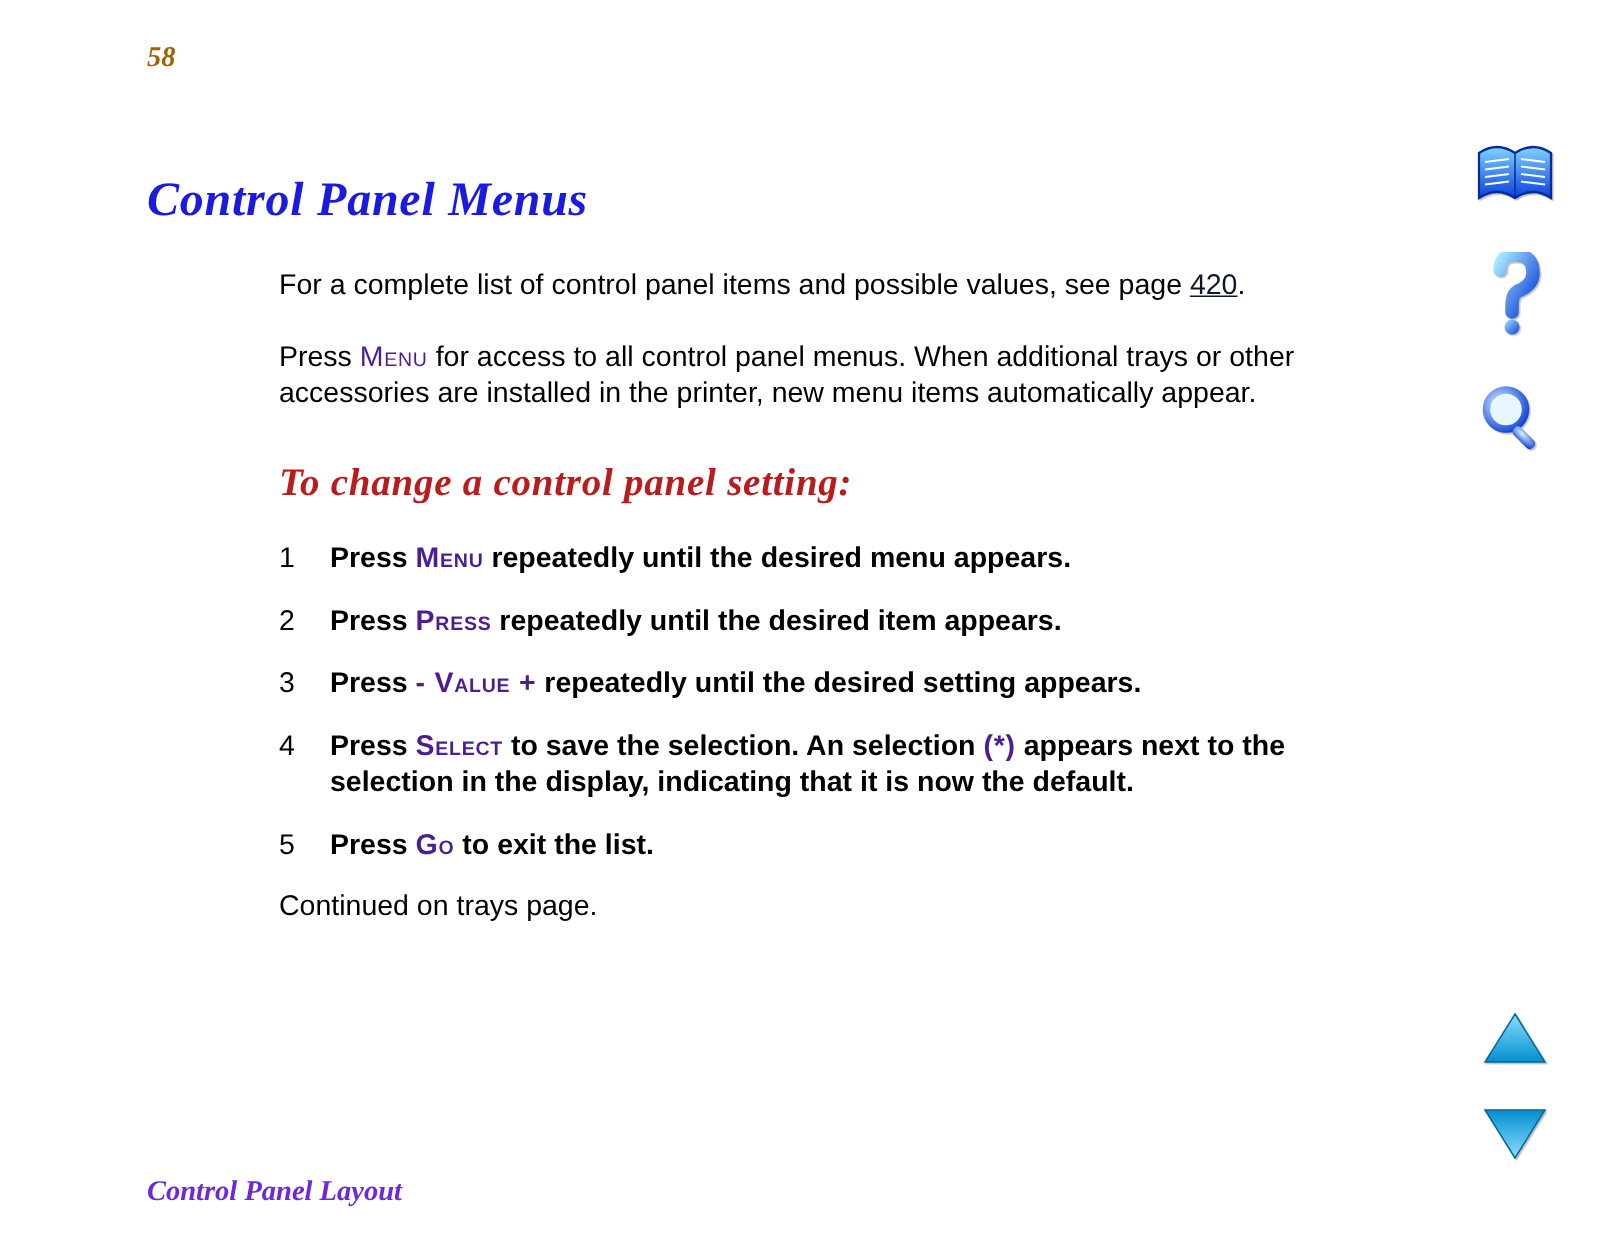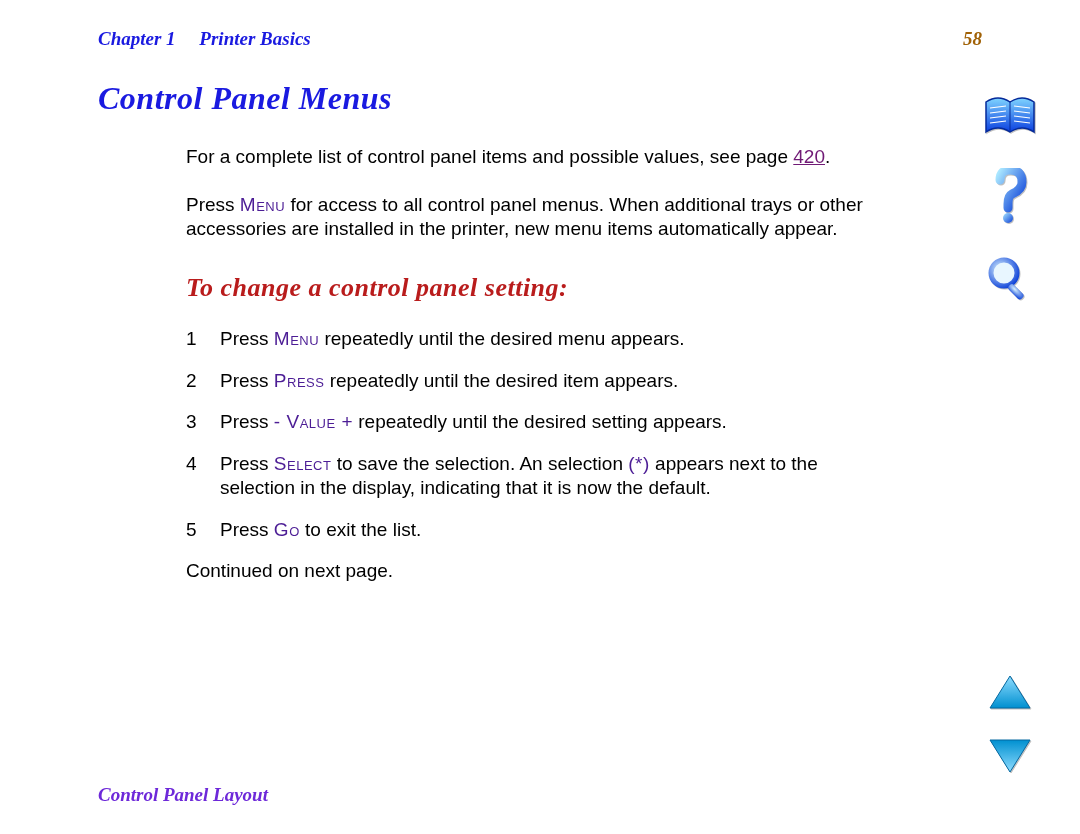--- a/index.html
+++ b/index.html
@@ -32,30 +32,31 @@
     width: 790px;
   }
   h1.section-title {
     font-family: "Times New Roman", Times, serif;
     font-style: italic;
     font-weight: bold;
     font-size: 32px;
     letter-spacing: 0.5px;
     color: #1a1ae0;
     margin-bottom: 28px;
+    margin-top: 34px;
   }
   .body-text {
     font-size: 19px;
     line-height: 1.25;
     color: #000;
     margin-left: 88px;
   }
   .para { margin-bottom: 24px; }
   .page-link {
-    color: #701a75;
+    color: #0f172a;
     text-decoration: underline;
     cursor: pointer;
   }
   .key {
     color: #4c1d95;
     font-variant: small-caps;
     letter-spacing: 0.5px;
   }
   h2.subheading {
     font-family: "Times New Roman", Times, serif;
@@ -68,21 +69,21 @@
   }
   .step-row {
     display: flex;
     gap: 16px;
     margin-bottom: 18px;
   }
   .step-num {
     min-width: 18px;
     font-size: 19px;
   }
-  .step-text { flex: 1; font-size: 19px; line-height: 1.25; }
+  .step-text { flex: 1; font-size: 19px; line-height: 1.25; font-weight: bold; }
   .footer {
     position: absolute;
     bottom: 28px;
     left: 98px;
     font-family: "Times New Roman", Times, serif;
     font-style: italic;
     font-weight: bold;
     color: #6d28d9;
     font-size: 19px;
   }
@@ -106,25 +107,20 @@
     flex-direction: column;
     align-items: center;
     gap: 28px;
   }
   .icon-btn { cursor: pointer; filter: drop-shadow(1px 1px 0 rgba(0,0,0,0.25)); }
 </style>
 </head>
 <body>
 
 <div class="header">
-  <div>
-    <span>Chapter 1</span>
-    &nbsp;&nbsp;&nbsp;
-    <span>Printer Basics</span>
-  </div>
   <div class="pagenum">58</div>
 </div>
 
 <div class="content">
   <h1 class="section-title">Control Panel Menus</h1>
 
   <div class="body-text">
     <p class="para">
       <span>For a complete list of control panel items and possible values, see page </span><a class="page-link">420</a><span>.</span>
     </p>
@@ -163,21 +159,21 @@
       </div>
     </div>
 
     <div class="step-row">
       <div class="step-num">5</div>
       <div class="step-text">
         <span>Press </span><span class="key">Go</span><span> to exit the list.</span>
       </div>
     </div>
 
-    <p class="para" style="margin-top:10px">Continued on next page.</p>
+    <p class="para" style="margin-top:10px">Continued on trays page.</p>
   </div>
 </div>
 
 <div class="footer">Control Panel Layout</div>
 
 <div class="sidebar">
   <svg class="icon-btn" width="52" height="40" viewBox="0 0 52 40">
     <defs>
       <linearGradient id="bg1" x1="0" y1="0" x2="0" y2="1">
         <stop offset="0" stop-color="#7fd4ff"></stop>

